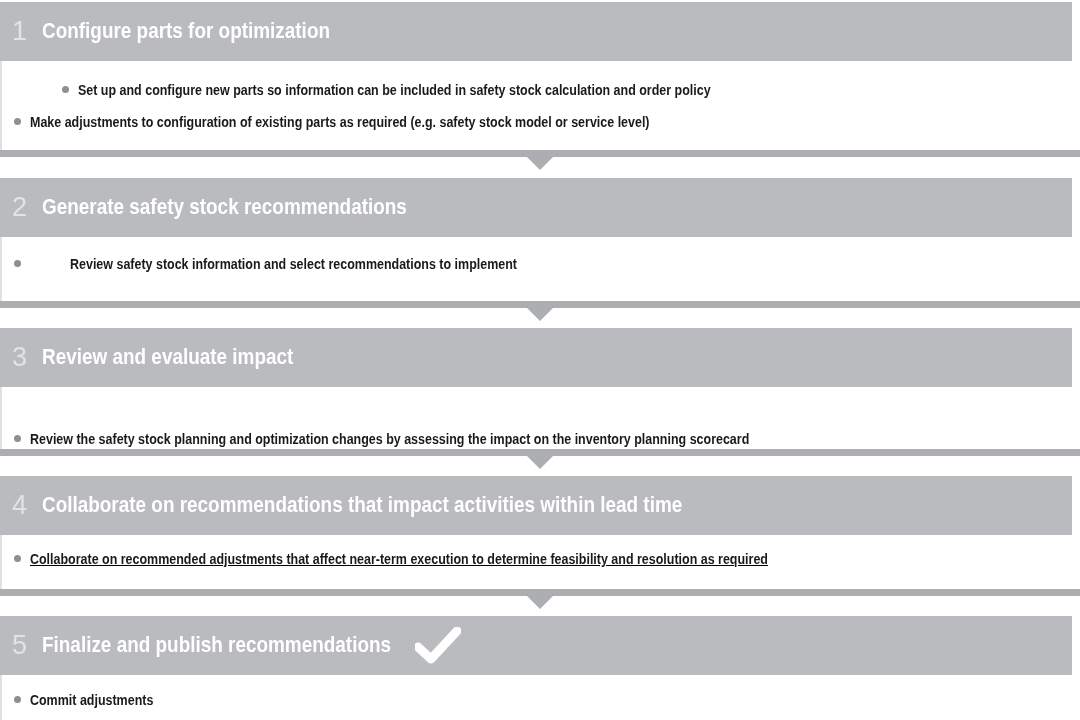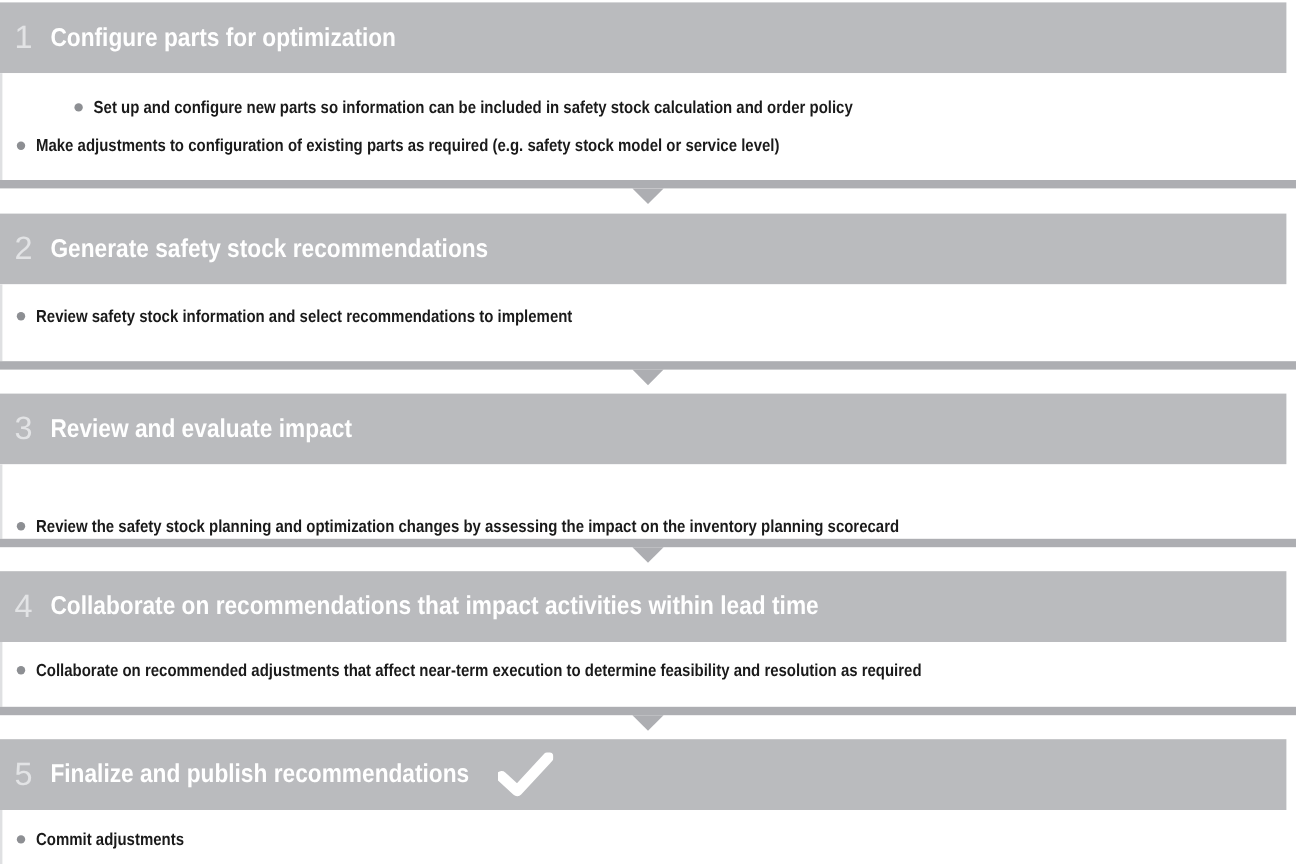--- a/index.html
+++ b/index.html
@@ -137,21 +137,21 @@
     </div>
     <div class="connector" style="position: absolute; left: 0px; top: 150px;">
       <div class="connector-line"></div>
       <div class="connector-arrow"></div>
     </div>
     <div class="step-header" style="position: absolute; left: 0px; top: 178px; height: 59px;">
       <span class="step-number">2</span>
       <span class="step-title">Generate safety stock recommendations</span>
     </div>
     <div class="step-body" style="position: absolute; left: 0px; top: 237px; width: 1080px; height: 64px;"></div>
-    <div class="bullet-row" style="position: absolute; left: 0px; top: 252px;">
+    <div class="bullet-row" style="position: absolute; left: 0px; top: 252px; gap: 40px;">
       <span class="bullet-dot"></span>
       <span class="bullet-text">Review safety stock information and select recommendations to implement</span>
     </div>
     <div class="connector" style="position: absolute; left: 0px; top: 301px;">
       <div class="connector-line"></div>
       <div class="connector-arrow"></div>
     </div>
     <div class="step-header" style="position: absolute; left: 0px; top: 328px; height: 59px;">
       <span class="step-number">3</span>
       <span class="step-title">Review and evaluate impact</span>
@@ -163,21 +163,21 @@
     </div>
     <div class="connector" style="position: absolute; left: 0px; top: 449px;">
       <div class="connector-line"></div>
       <div class="connector-arrow"></div>
     </div>
     <div class="step-header" style="position: absolute; left: 0px; top: 476px; height: 59px;">
       <span class="step-number">4</span>
       <span class="step-title">Collaborate on recommendations that impact activities within lead time</span>
     </div>
     <div class="step-body" style="position: absolute; left: 0px; top: 535px; width: 1080px; height: 54px;"></div>
-    <div class="bullet-row" style="position: absolute; left: 0px; top: 547px;">
+    <div class="bullet-row" style="position: absolute; left: 0px; top: 547px; text-decoration: underline;">
       <span class="bullet-dot"></span>
       <span class="bullet-text">Collaborate on recommended adjustments that affect near-term execution to determine feasibility and resolution as required</span>
     </div>
     <div class="connector" style="position: absolute; left: 0px; top: 589px;">
       <div class="connector-line"></div>
       <div class="connector-arrow"></div>
     </div>
     <div class="step-header" style="position: absolute; left: 0px; top: 616px; height: 59px;">
       <span class="step-number">5</span>
       <span class="step-title">Finalize and publish recommendations</span>

